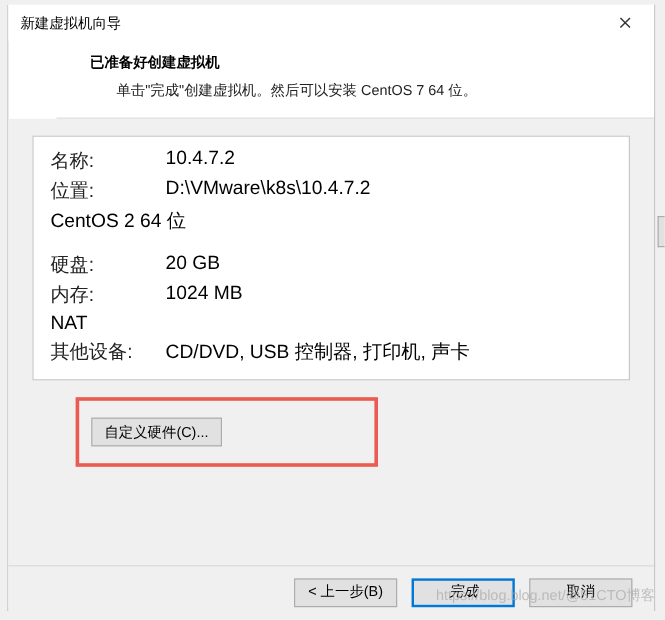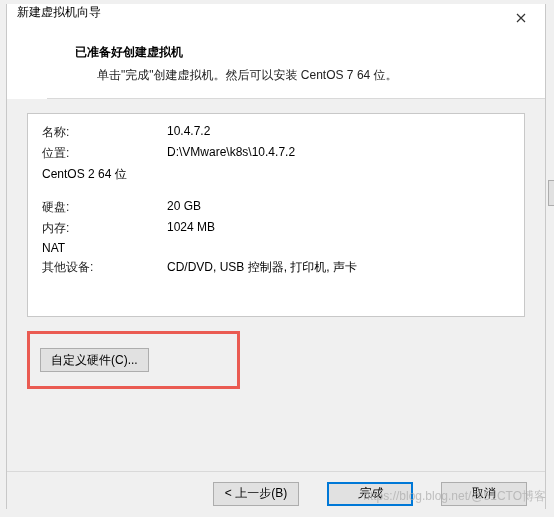--- a/index.html
+++ b/index.html
@@ -16,20 +16,21 @@
       left: 6px; top: 4px;
       width: 540px;
       height: 505px;
       background: #fff;
       border: 1px solid #c8c8c8;
       border-top: none;
     }
     .titlebar {
       height: 30px;
       display: flex;
+      align-items: center;
       justify-content: space-between;
       padding: 0 2px 0 10px;
       background: #fff;
     }
     .close-btn {
       width: 44px; height: 28px;
       display: flex; align-items: center; justify-content: center;
       font-size: 14px; color: #333;
     }
     .close-btn svg { width: 10px; height: 10px; }
@@ -46,52 +47,53 @@
       background: #f0f0f0;
       height: calc(100% - 30px - 58px - 44px);
     }
     .body-label { font-size: 12px; color: #222; margin-bottom: 8px; margin-left: 6px; }
     .summary-box {
       background: #fff;
       border: 1px solid #c8c8c8;
       padding: 10px 14px 10px 14px;
       height: 204px;
     }
-    .row { display: flex; margin-bottom: 4px; font-size: 12px; gap: 29px; }
+    .row { display: flex; margin-bottom: 4px; font-size: 16px; }
     .row .key { width: 96px; color: #222; }
     .row .val { color: #000000; }
     .group-gap { height: 12px; }
     .highlight-wrap {
       margin-top: 14px;
       border: 3px solid #ea5b52;
-      width: 213px;
+      width: 252px;
       height: 58px;
       display: flex;
       align-items: center;
       padding-left: 10px;
+      margin-left: 36px;
     }
     .custom-btn {
       height: 24px;
       padding: 0 10px;
       background: #e1e1e1;
       border: 1px solid #adadad;
       font-size: 12px;
       display: flex;
       align-items: center;
       cursor: pointer;
     }
     .footer {
       height: 44px;
       border-top: 1px solid #d9d9d9;
       background: #f0f0f0;
       display: flex;
       align-items: center;
       justify-content: flex-end;
       padding-right: 18px;
-      gap: 28px;
+      gap: 12px;
     }
     .btn {
       min-width: 86px;
       height: 24px;
       border: 1px solid #adadad;
       background: #e1e1e1;
       font-size: 12px;
       display: flex;
       align-items: center;
       justify-content: center;

